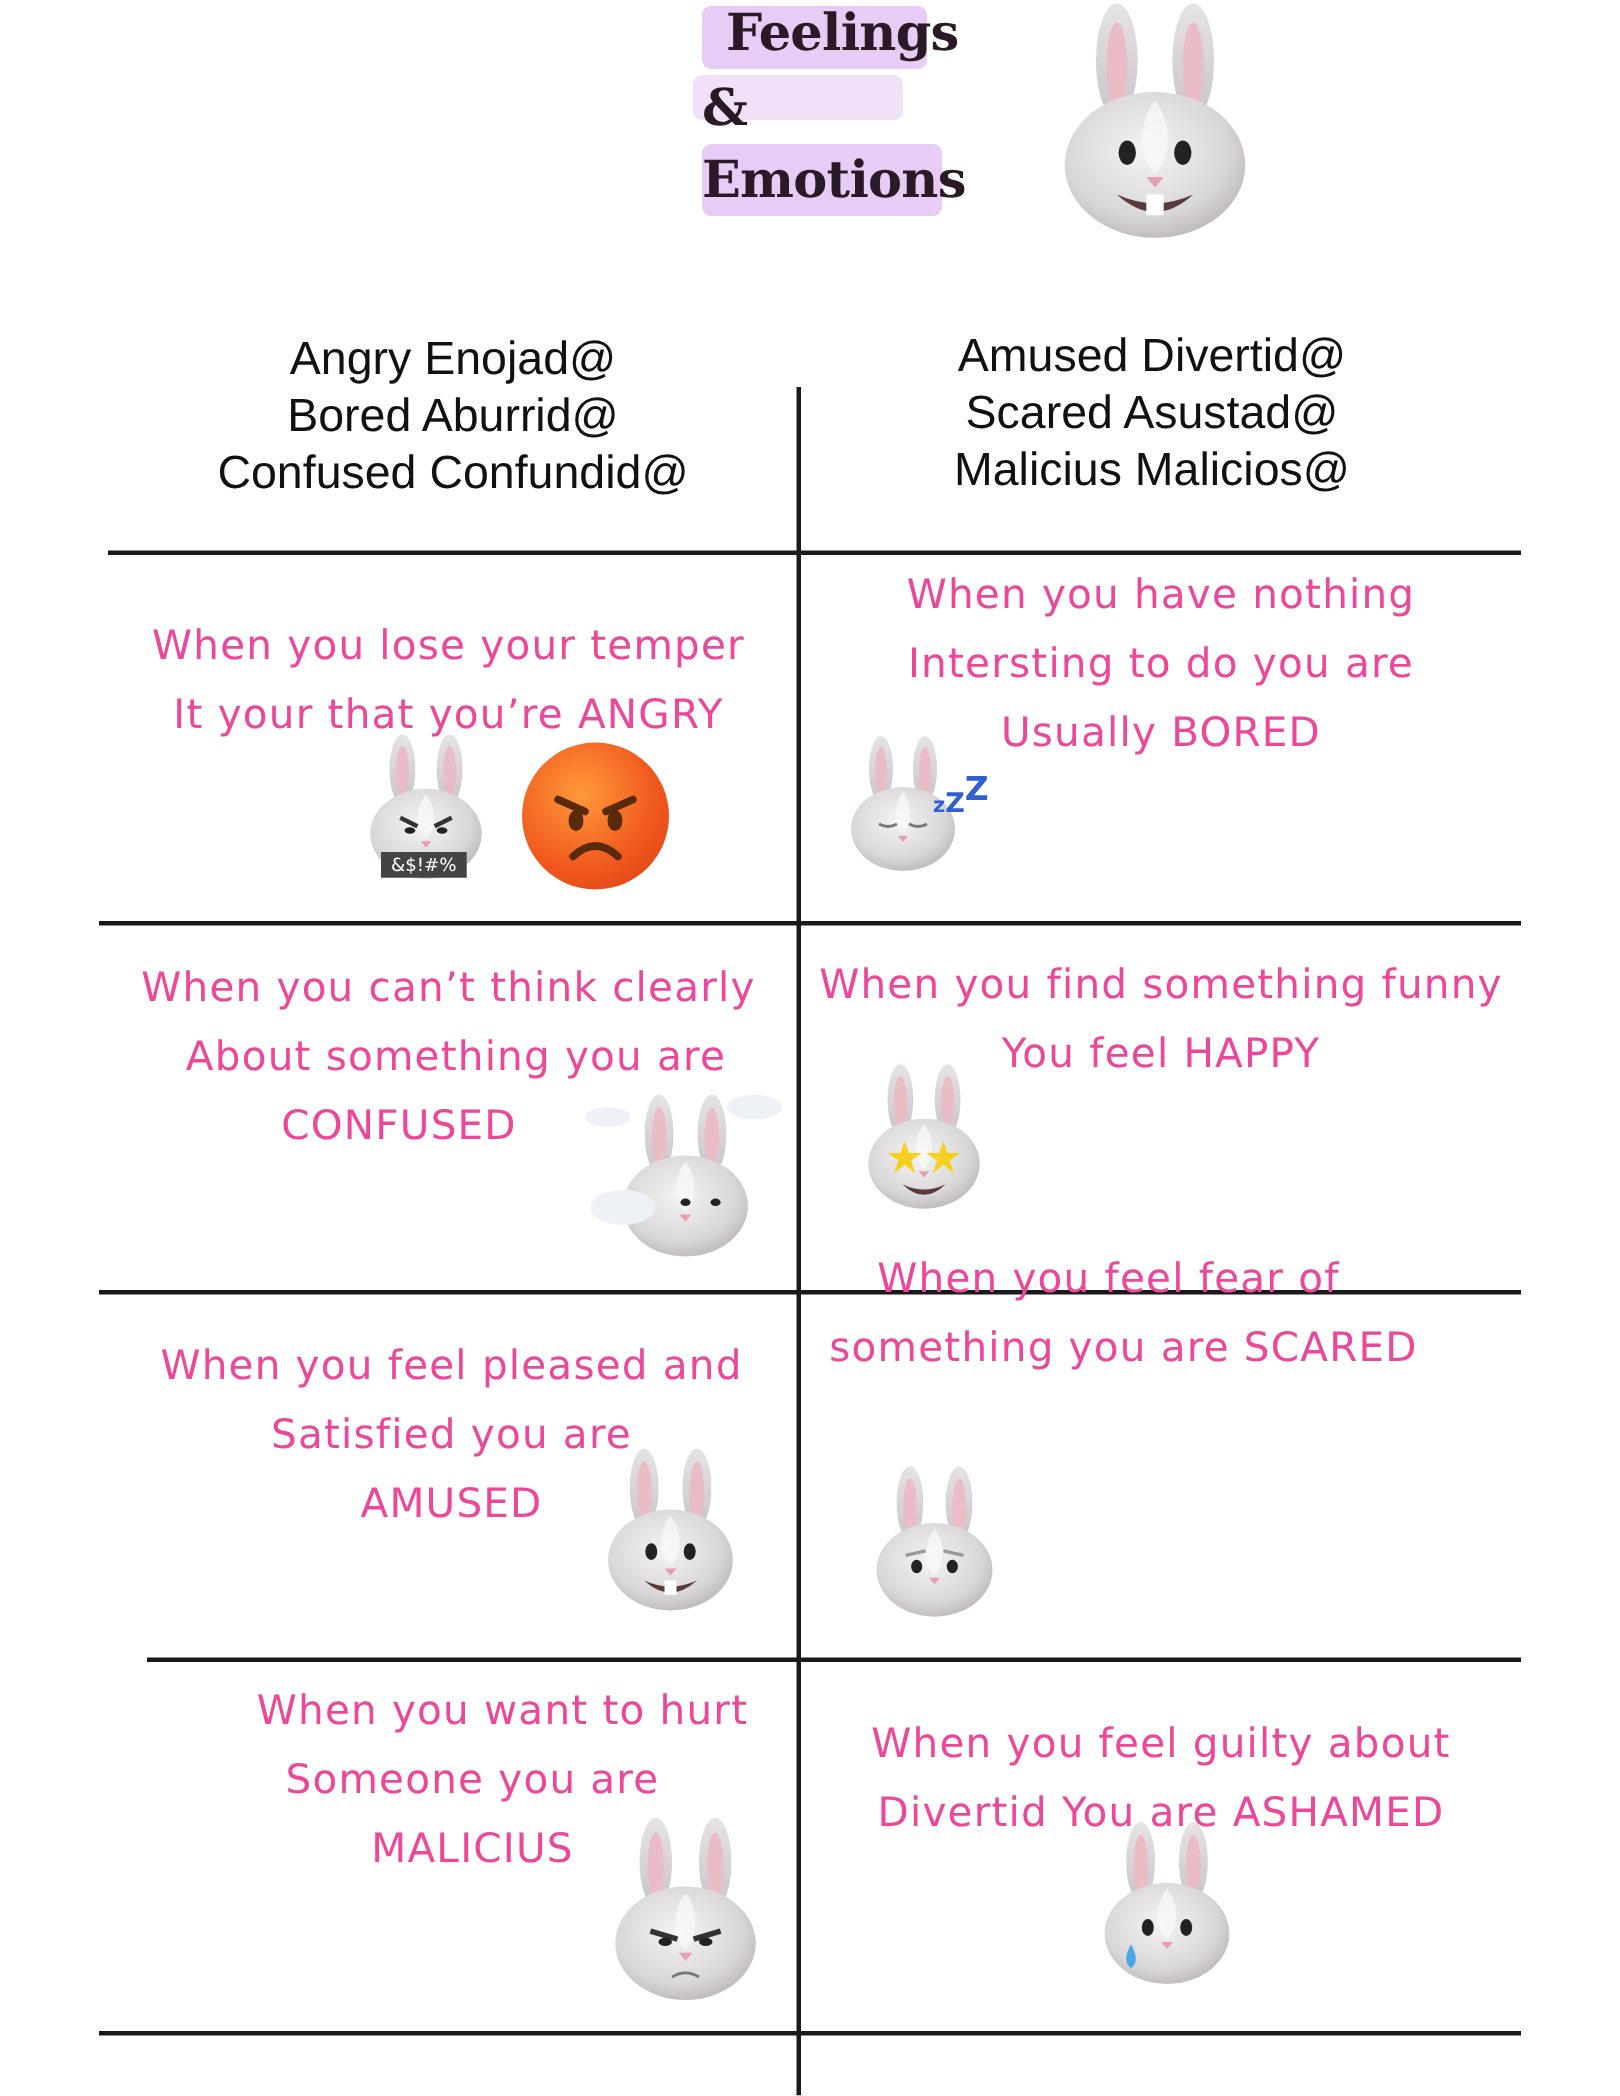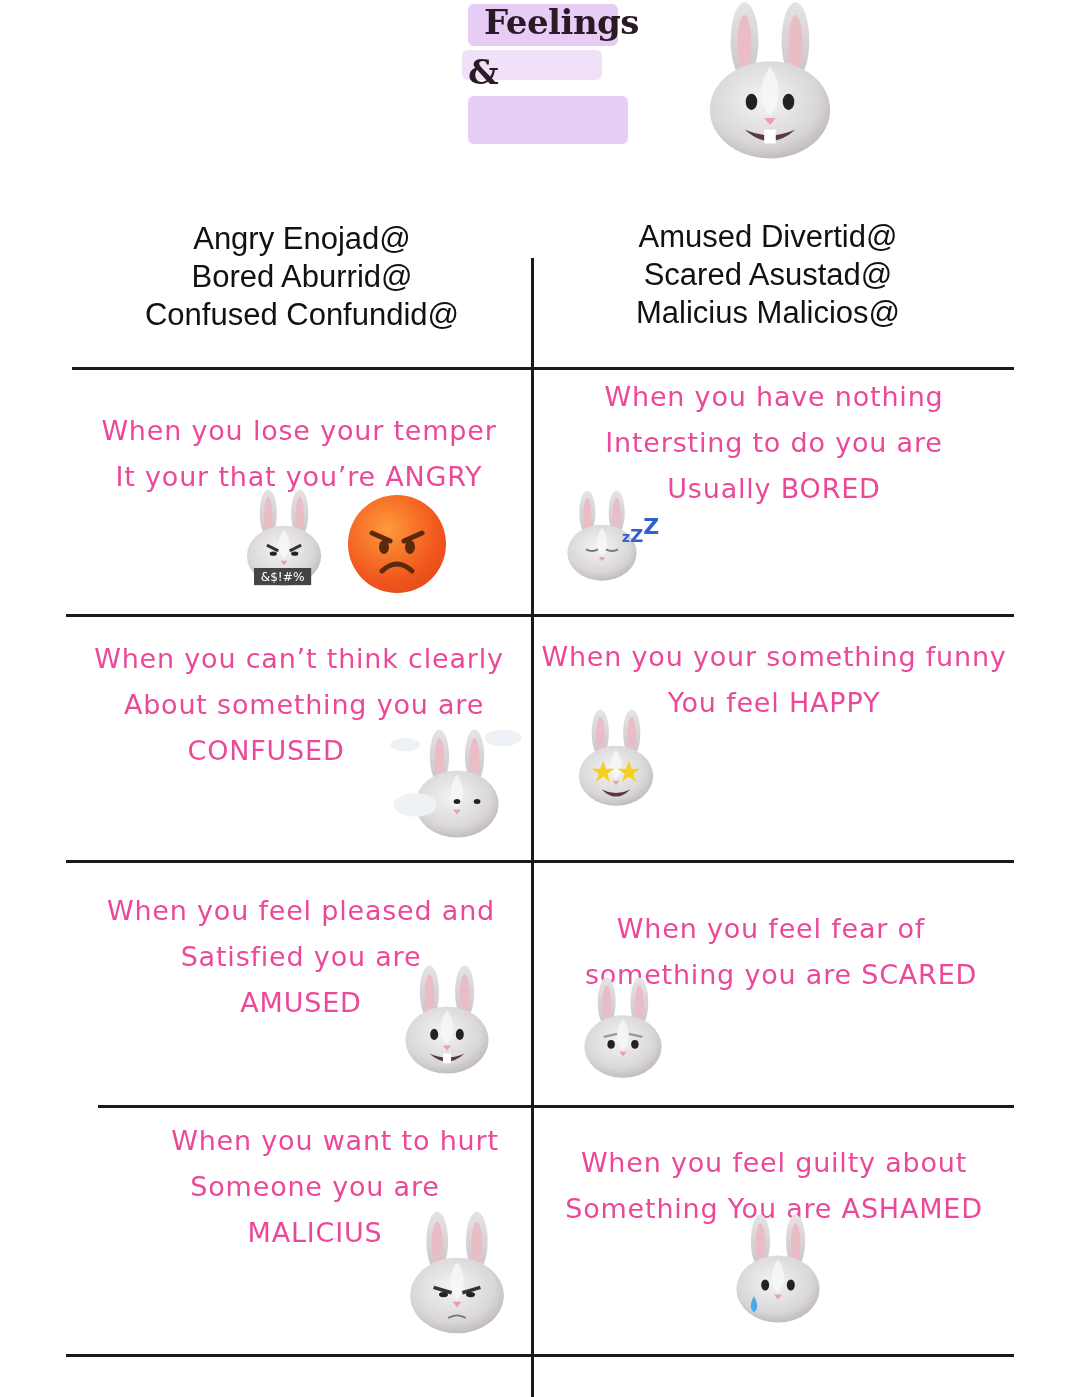--- a/index.html
+++ b/index.html
@@ -40,20 +40,21 @@
     </symbol>
   </defs>
 </svg>
 
 <div class="abs title-wrap">
   <div class="hl" style="left:6px;top:4px;width:150px;height:42px;"></div>
   <div class="hl" style="left:0px;top:50px;width:140px;height:30px;opacity:0.55;"></div>
   <div class="hl" style="left:6px;top:96px;width:160px;height:48px;"></div>
   <div class="title-line" style="top:2px;margin-left:16px;">Feelings</div>
   <div class="title-line" style="top:52px;">&amp;</div>
+  <div class="title-line" style="top:100px;">Emotions</div>
 </div>
 
 <svg class="bunny" style="left:700px;top:0px;" width="140" height="162" viewBox="0 0 120 140">
   <use href="#bunny-base"></use>
   <ellipse cx="44" cy="88" rx="5" ry="7" fill="#222"></ellipse>
   <ellipse cx="76" cy="88" rx="5" ry="7" fill="#222"></ellipse>
   <path d="M38 112 Q60 132 82 112 Q60 122 38 112Z" fill="#5a3a3a"></path>
   <rect x="55" y="112" width="10" height="12" fill="#fff"></rect>
 </svg>
 
@@ -122,21 +123,21 @@
       <use href="#bunny-base" width="120" height="134"></use>
     </g>
   <ellipse cx="80" cy="88" rx="4" ry="3" fill="#222"></ellipse>
   <ellipse cx="104" cy="88" rx="4" ry="3" fill="#222"></ellipse>
   <ellipse cx="18" cy="20" rx="18" ry="8" fill="#eef2f6"></ellipse>
   <ellipse cx="135" cy="12" rx="22" ry="10" fill="#eef2f6"></ellipse>
   <ellipse cx="30" cy="92" rx="26" ry="14" fill="#eef2f6"></ellipse>
 </svg>
 
 <div class="cell-text" style="left:534px;top:634px;width:480px;">
-  <div>When you your something funny</div>
+  <div>When you find something funny</div>
   <div>You feel HAPPY</div>
 </div>
 <svg class="bunny" style="left:568px;top:708px;" width="96" height="100" viewBox="0 0 120 140">
   <use href="#bunny-base"></use>
   <polygon points="42,74 46,85 58,85 48,92 52,104 42,96 32,104 36,92 26,85 38,85" fill="#f5d020"></polygon>
   <polygon points="78,74 82,85 94,85 84,92 88,104 78,96 68,104 72,92 62,85 74,85" fill="#f5d020"></polygon>
   <path d="M40 114 Q60 134 80 114 Q60 124 40 114Z" fill="#5a3a3a"></path>
 </svg>
 
 <div class="cell-text" style="left:66px;top:888px;width:470px;">
@@ -145,21 +146,21 @@
   <div>AMUSED</div>
 </div>
 <svg class="bunny" style="left:398px;top:964px;" width="98" height="112" viewBox="0 0 120 140">
   <use href="#bunny-base"></use>
   <ellipse cx="44" cy="88" rx="5" ry="7" fill="#222"></ellipse>
   <ellipse cx="76" cy="88" rx="5" ry="7" fill="#222"></ellipse>
   <path d="M38 112 Q60 132 82 112 Q60 122 38 112Z" fill="#5a3a3a"></path>
   <rect x="55" y="112" width="10" height="12" fill="#fff"></rect>
 </svg>
 
-<div class="cell-text" style="left:534px;top:906px;width:480px;margin-left:32px;">
+<div class="cell-text" style="left:534px;top:830px;width:480px;">
   <div style="padding-right:70px;">When you feel fear of</div>
   <div style="padding-right:50px;">something you are SCARED</div>
 </div>
 <svg class="bunny" style="left:578px;top:976px;" width="90" height="104" viewBox="0 0 120 140">
   <use href="#bunny-base"></use>
   <ellipse cx="44" cy="92" rx="5" ry="6" fill="#222"></ellipse>
   <ellipse cx="76" cy="92" rx="5" ry="6" fill="#222"></ellipse>
   <path d="M34 82 L52 78" stroke="#999" stroke-width="3"></path>
   <path d="M86 82 L68 78" stroke="#999" stroke-width="3"></path>
 </svg>
@@ -173,20 +174,20 @@
   <use href="#bunny-base"></use>
   <path d="M34 86 L54 92" stroke="#333" stroke-width="4"></path>
   <path d="M86 86 L66 92" stroke="#333" stroke-width="4"></path>
   <ellipse cx="45" cy="94" rx="5" ry="3" fill="#222"></ellipse>
   <ellipse cx="75" cy="94" rx="5" ry="3" fill="#222"></ellipse>
   <path d="M50 120 Q60 114 70 120" stroke="#777" stroke-width="2" fill="none"></path>
 </svg>
 
 <div class="cell-text" style="left:534px;top:1116px;width:480px;margin-top:24px;">
   <div>When you feel guilty about</div>
-  <div>Something You are ASHAMED</div>
+  <div>Divertid You are ASHAMED</div>
 </div>
 <svg class="bunny" style="left:730px;top:1212px;" width="96" height="114" viewBox="0 0 120 140">
   <use href="#bunny-base"></use>
   <ellipse cx="44" cy="90" rx="5" ry="7" fill="#222"></ellipse>
   <ellipse cx="76" cy="90" rx="5" ry="7" fill="#222"></ellipse>
   <path d="M30 104 Q22 118 30 124 Q38 118 30 104Z" fill="#4aa8e8"></path>
 </svg>
 
 </body></html>

